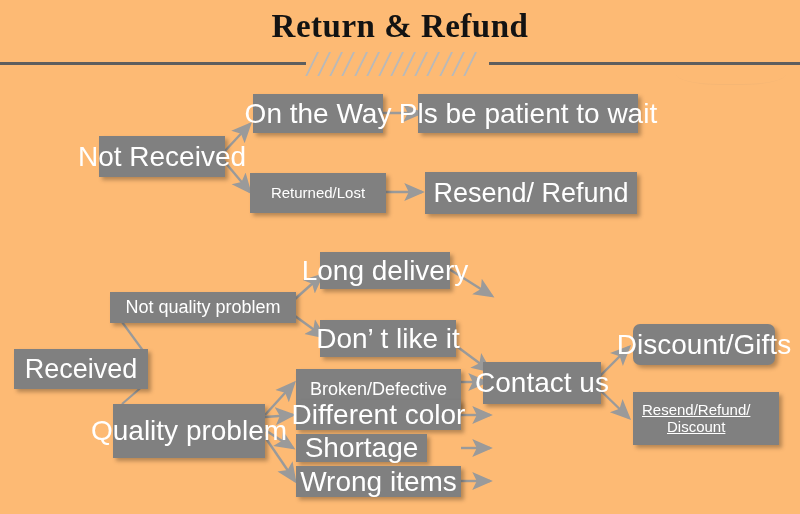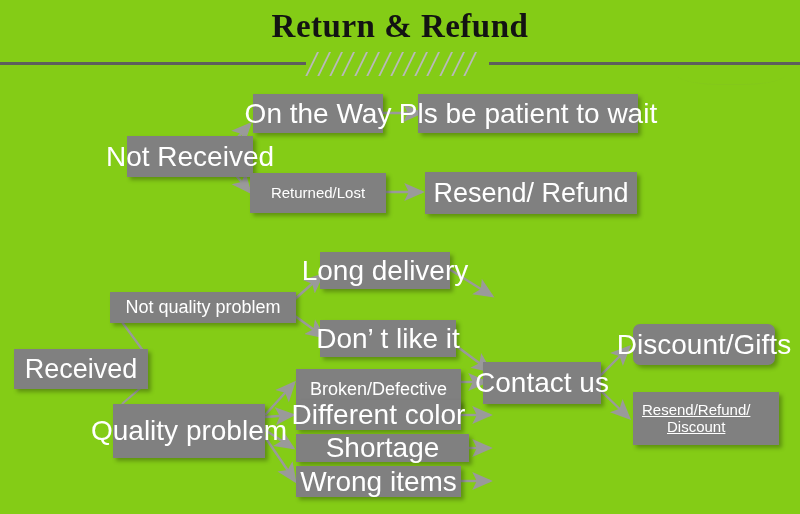--- a/index.html
+++ b/index.html
@@ -4,21 +4,21 @@
 <style>
   html, body {
     margin: 0;
     padding: 0;
     background: #ffffff;
   }
   #page {
     position: relative;
     width: 800px;
     height: 514px;
-    background: #84cc16;
+    background: #fdba74;
     overflow: hidden;
     font-family: "Liberation Sans", sans-serif;
   }
 
   
   #title {
     position: absolute;
     left: 0;
     top: 8px;
     width: 800px;
@@ -152,21 +152,21 @@
       <path d="M600,376 L629,347"></path>
       <path d="M600,390 L629,418"></path>
     </g>
     <g stroke="#9a9a9a" stroke-width="2.2" fill="none">
 
       <path d="M144,352 L122,322"></path>
       <path d="M144,385 L122,404"></path>
     </g>
   </svg>
 
-  <div class="node lg" style="left:99px; top:136px; width:126px; height:41px;margin-left:28px;">Not Received</div>
+  <div class="node lg" style="left:99px; top:136px; width:126px; height:41px;">Not Received</div>
 
   <div class="node lg" style="left:253px; top:94px; width:130px; height:39px;">On the Way</div>
 
   <div class="node lg" style="left:418px; top:94px; width:220px; height:39px;">Pls be patient to wait</div>
 
   <div class="node sm" style="left:250px; top:173px; width:136px; height:40px;">Returned/Lost</div>
 
   <div class="node xl" style="left:425px; top:172px; width:212px; height:42px;">Resend/ Refund</div>
 
   <div class="node xl" style="left:14px; top:349px; width:134px; height:40px;">Received</div>
@@ -176,21 +176,21 @@
   <div class="node lg" style="left:113px; top:404px; width:152px; height:54px;">Quality problem</div>
 
   <div class="node lg" style="left:320px; top:252px; width:130px; height:37px;">Long delivery</div>
 
   <div class="node lg" style="left:320px; top:320px; width:136px; height:37px;">Don’ t like it</div>
 
   <div class="node" style="left:296px; top:369px; width:165px; height:40px;">Broken/Defective</div>
 
   <div class="node lg" style="left:296px; top:400px; width:165px; height:30px;">Different color</div>
 
-  <div class="node lg" style="left:296px; top:434px; width:173px; height:28px;">Shortage</div>
+  <div class="node lg" style="left:296px; top:434px; width:131px; height:28px;">Shortage</div>
 
   <div class="node lg" style="left:296px; top:466px; width:165px; height:31px;">Wrong items</div>
 
   <div class="node lg" style="left:483px; top:362px; width:118px; height:42px;">Contact us</div>
 
   <div class="node lg" style="left:633px; top:324px; width:142px; height:41px;border-radius:7px;">Discount/Gifts</div>
 
   <div class="node left sm" style="left:633px; top:392px; width:146px; height:53px; padding-left:9px;">Resend/Refund/
 Discount</div>
 

